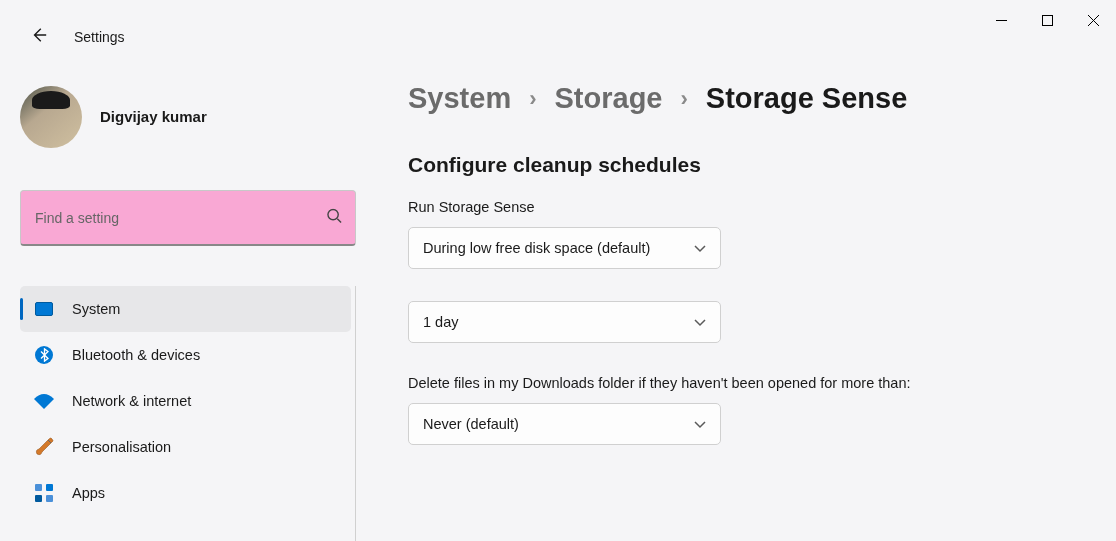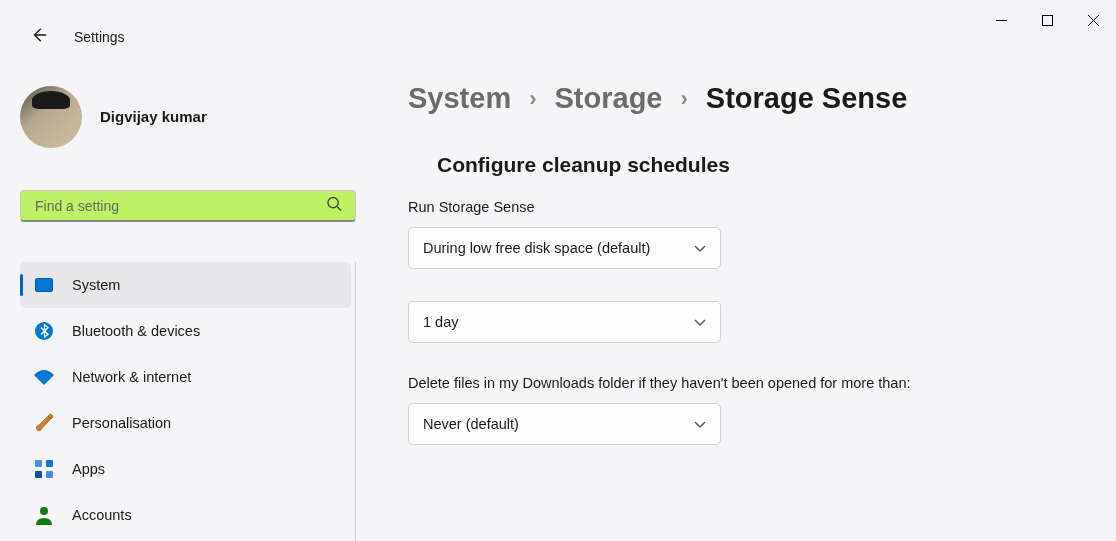--- a/index.html
+++ b/index.html
@@ -71,25 +71,25 @@
       border-radius: 50% 50% 20% 20%;
     }
     .profile-name { font-size: 15px; font-weight: 600; color: #1a1a1a; }
     .profile-sub { font-size: 12px; color: #c0c0c0; margin-top: 2px; filter: blur(2px); }
     .search-wrap {
       position: relative;
       margin-bottom: 28px;
     }
     .search {
       width: 100%;
-      height: 32px;
+      height: 56px;
       border: 1px solid #c8c8c8;
       border-bottom: 2px solid #888;
       border-radius: 4px;
-      background: #bef264;
+      background: #f9a8d4;
       padding: 0 42px 0 14px;
       font-size: 14px;
       color: #1a1a1a;
       outline: none;
     }
     .search::placeholder { color: #666; }
     .search-icon {
       position: absolute;
       right: 14px;
       top: 50%;
@@ -159,21 +159,20 @@
       font-weight: 600;
       margin-bottom: 38px;
     }
     .breadcrumb .crumb { color: #6b6b6b; cursor: pointer; }
     .breadcrumb .sep { color: #8a8a8a; font-size: 22px; }
     .breadcrumb .current { color: #1a1a1a; }
     .section-title {
       font-size: 21px;
       font-weight: 600;
       margin-bottom: 22px;
-      margin-left: 29px;
     }
     .field-label {
       font-size: 14.5px;
       color: #1a1a1a;
       margin-bottom: 12px;
     }
     .select {
       width: 313px;
       height: 42px;
       border: 1px solid #d0d0d0;
@@ -280,29 +279,20 @@
           <span class="nav-icon">
             <span class="icon-apps">
                 <span class="sq s1"></span>
                 <span class="sq s2"></span>
                 <span class="sq s3"></span>
                 <span class="sq s4"></span>
               </span>
           </span>
           <span>Apps</span>
         </div>
-        <div class="nav-item">
-          <span class="nav-icon icon-account">
-            <svg viewBox="0 0 20 20">
-                <circle cx="10" cy="6" r="4"></circle>
-                <path d="M2 20 Q2 13 10 13 Q18 13 18 20 Z"></path>
-              </svg>
-          </span>
-          <span>Accounts</span>
-        </div>
       </div>
     </div>
 
     <div class="main">
       <div class="breadcrumb">
         <span class="crumb">System</span>
         <span class="sep">›</span>
         <span class="crumb">Storage</span>
         <span class="sep">›</span>
         <span class="current">Storage Sense</span>

